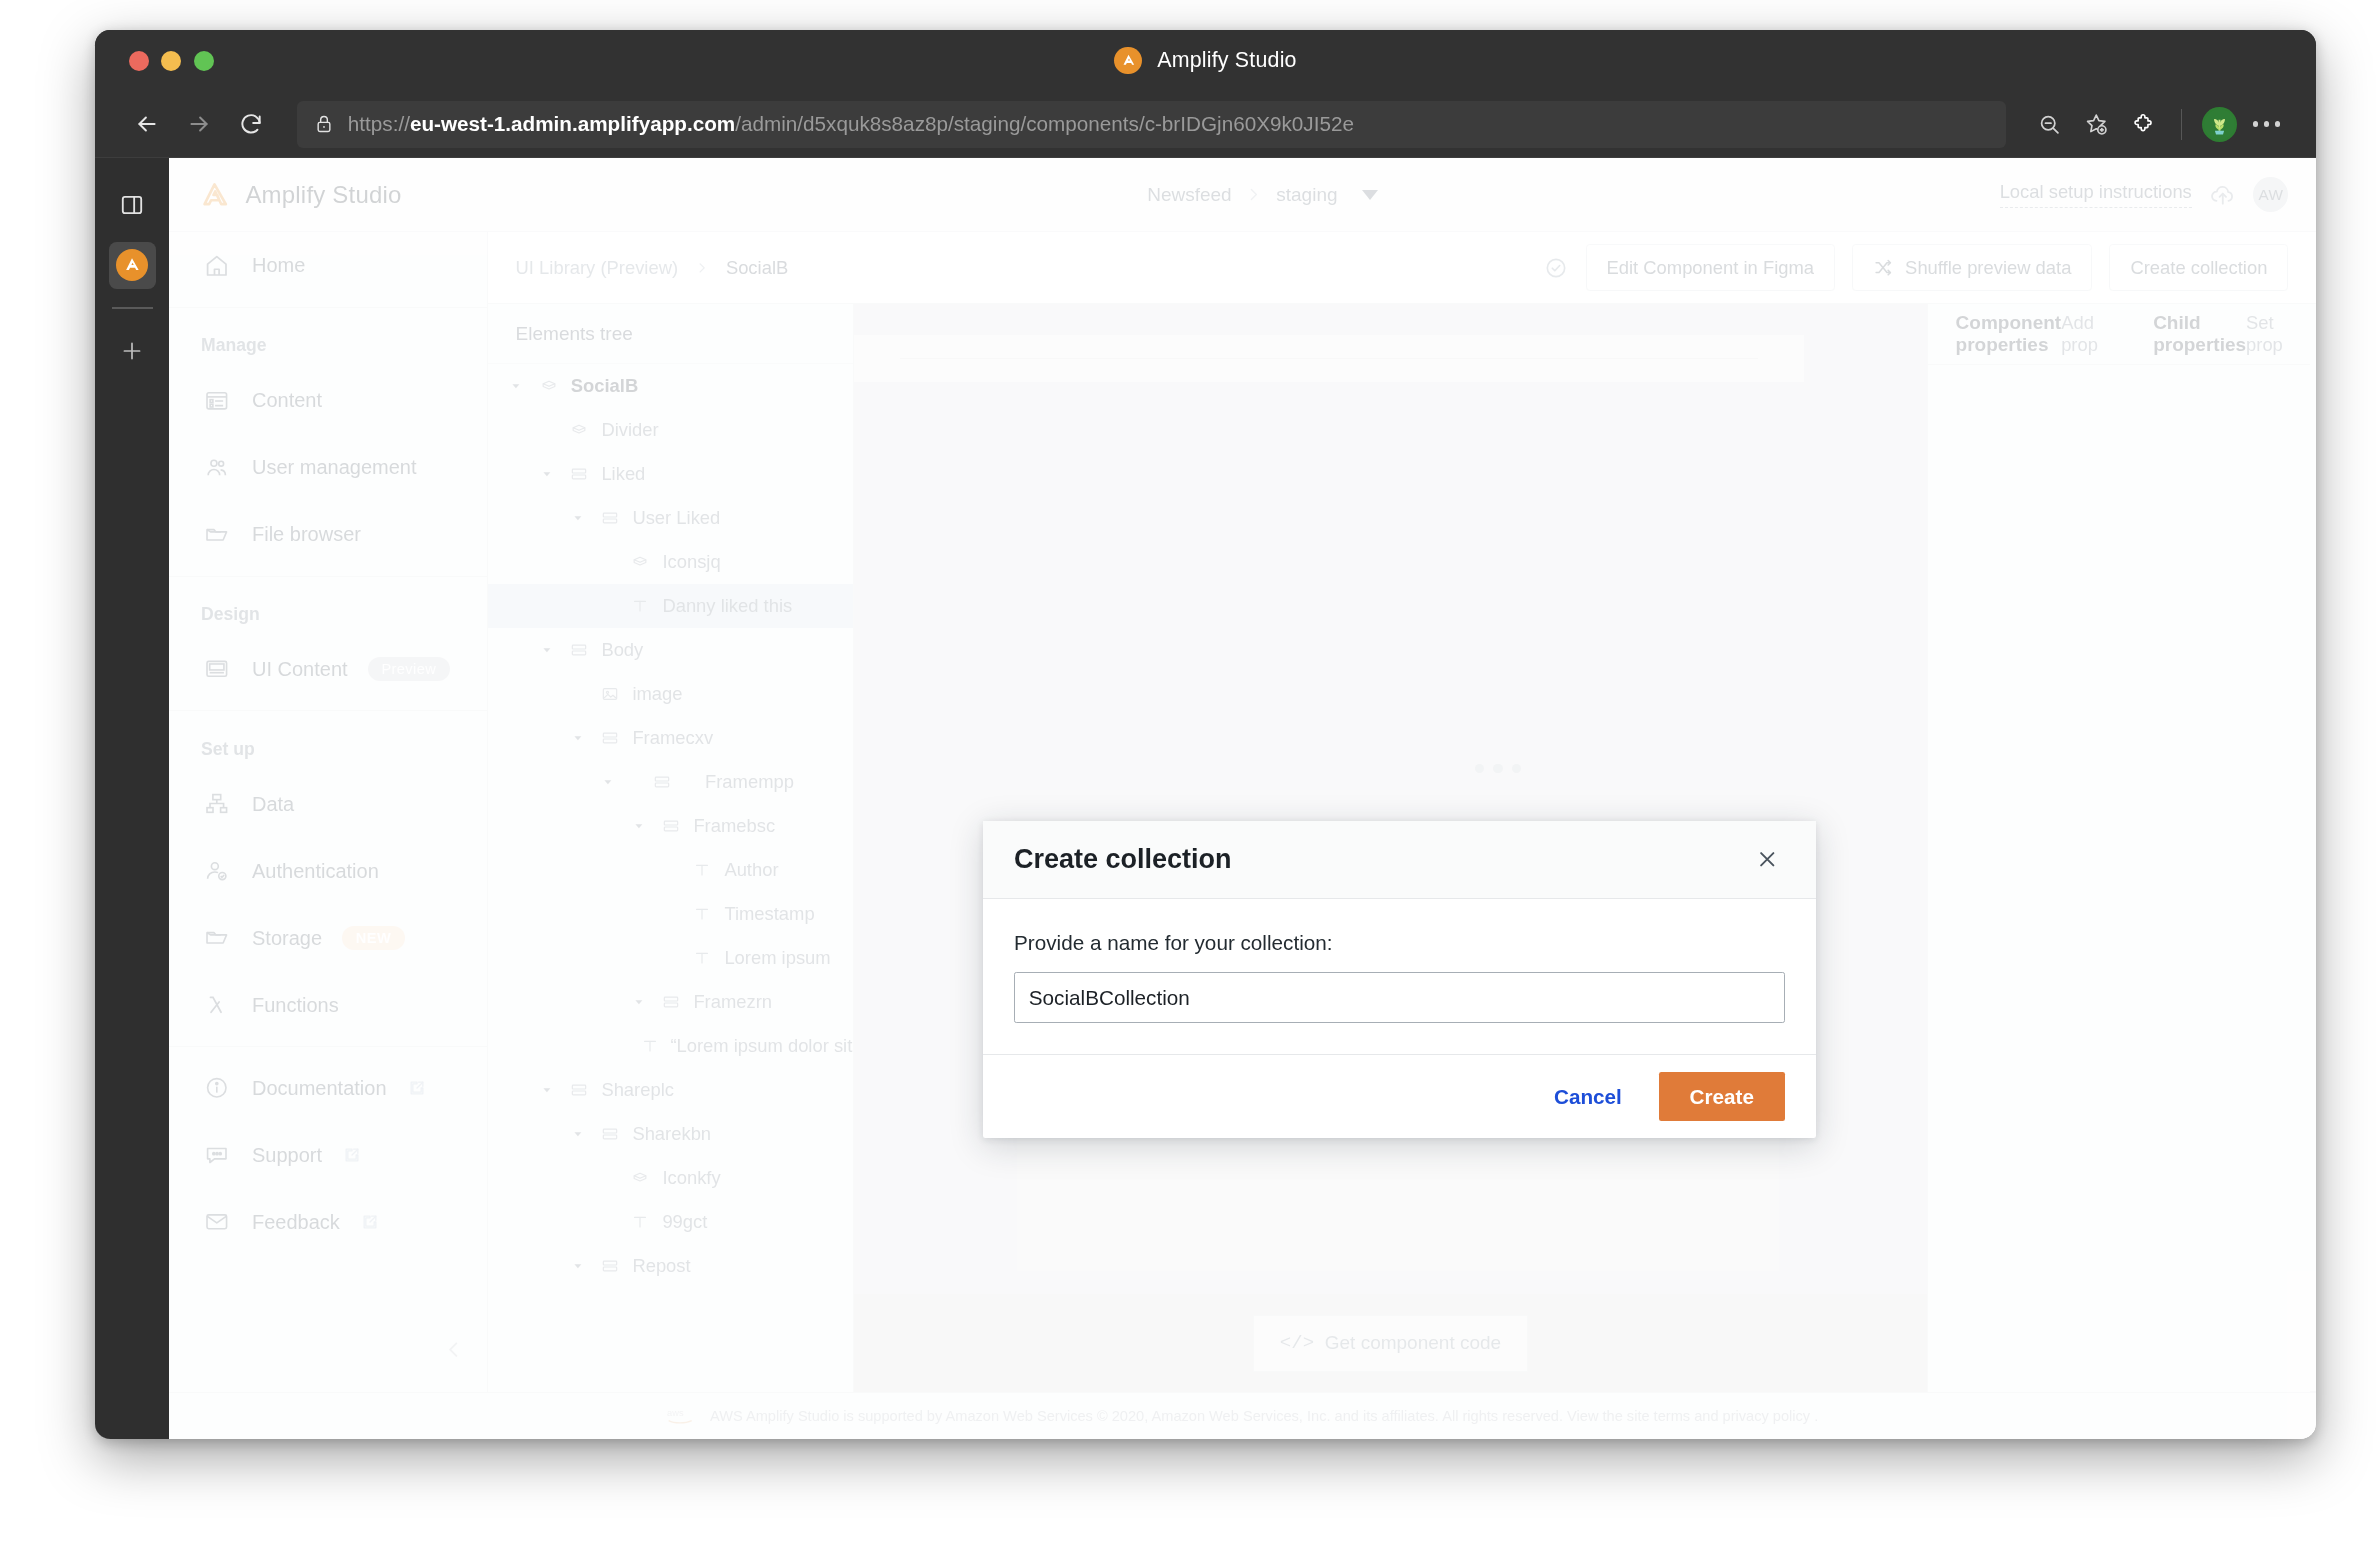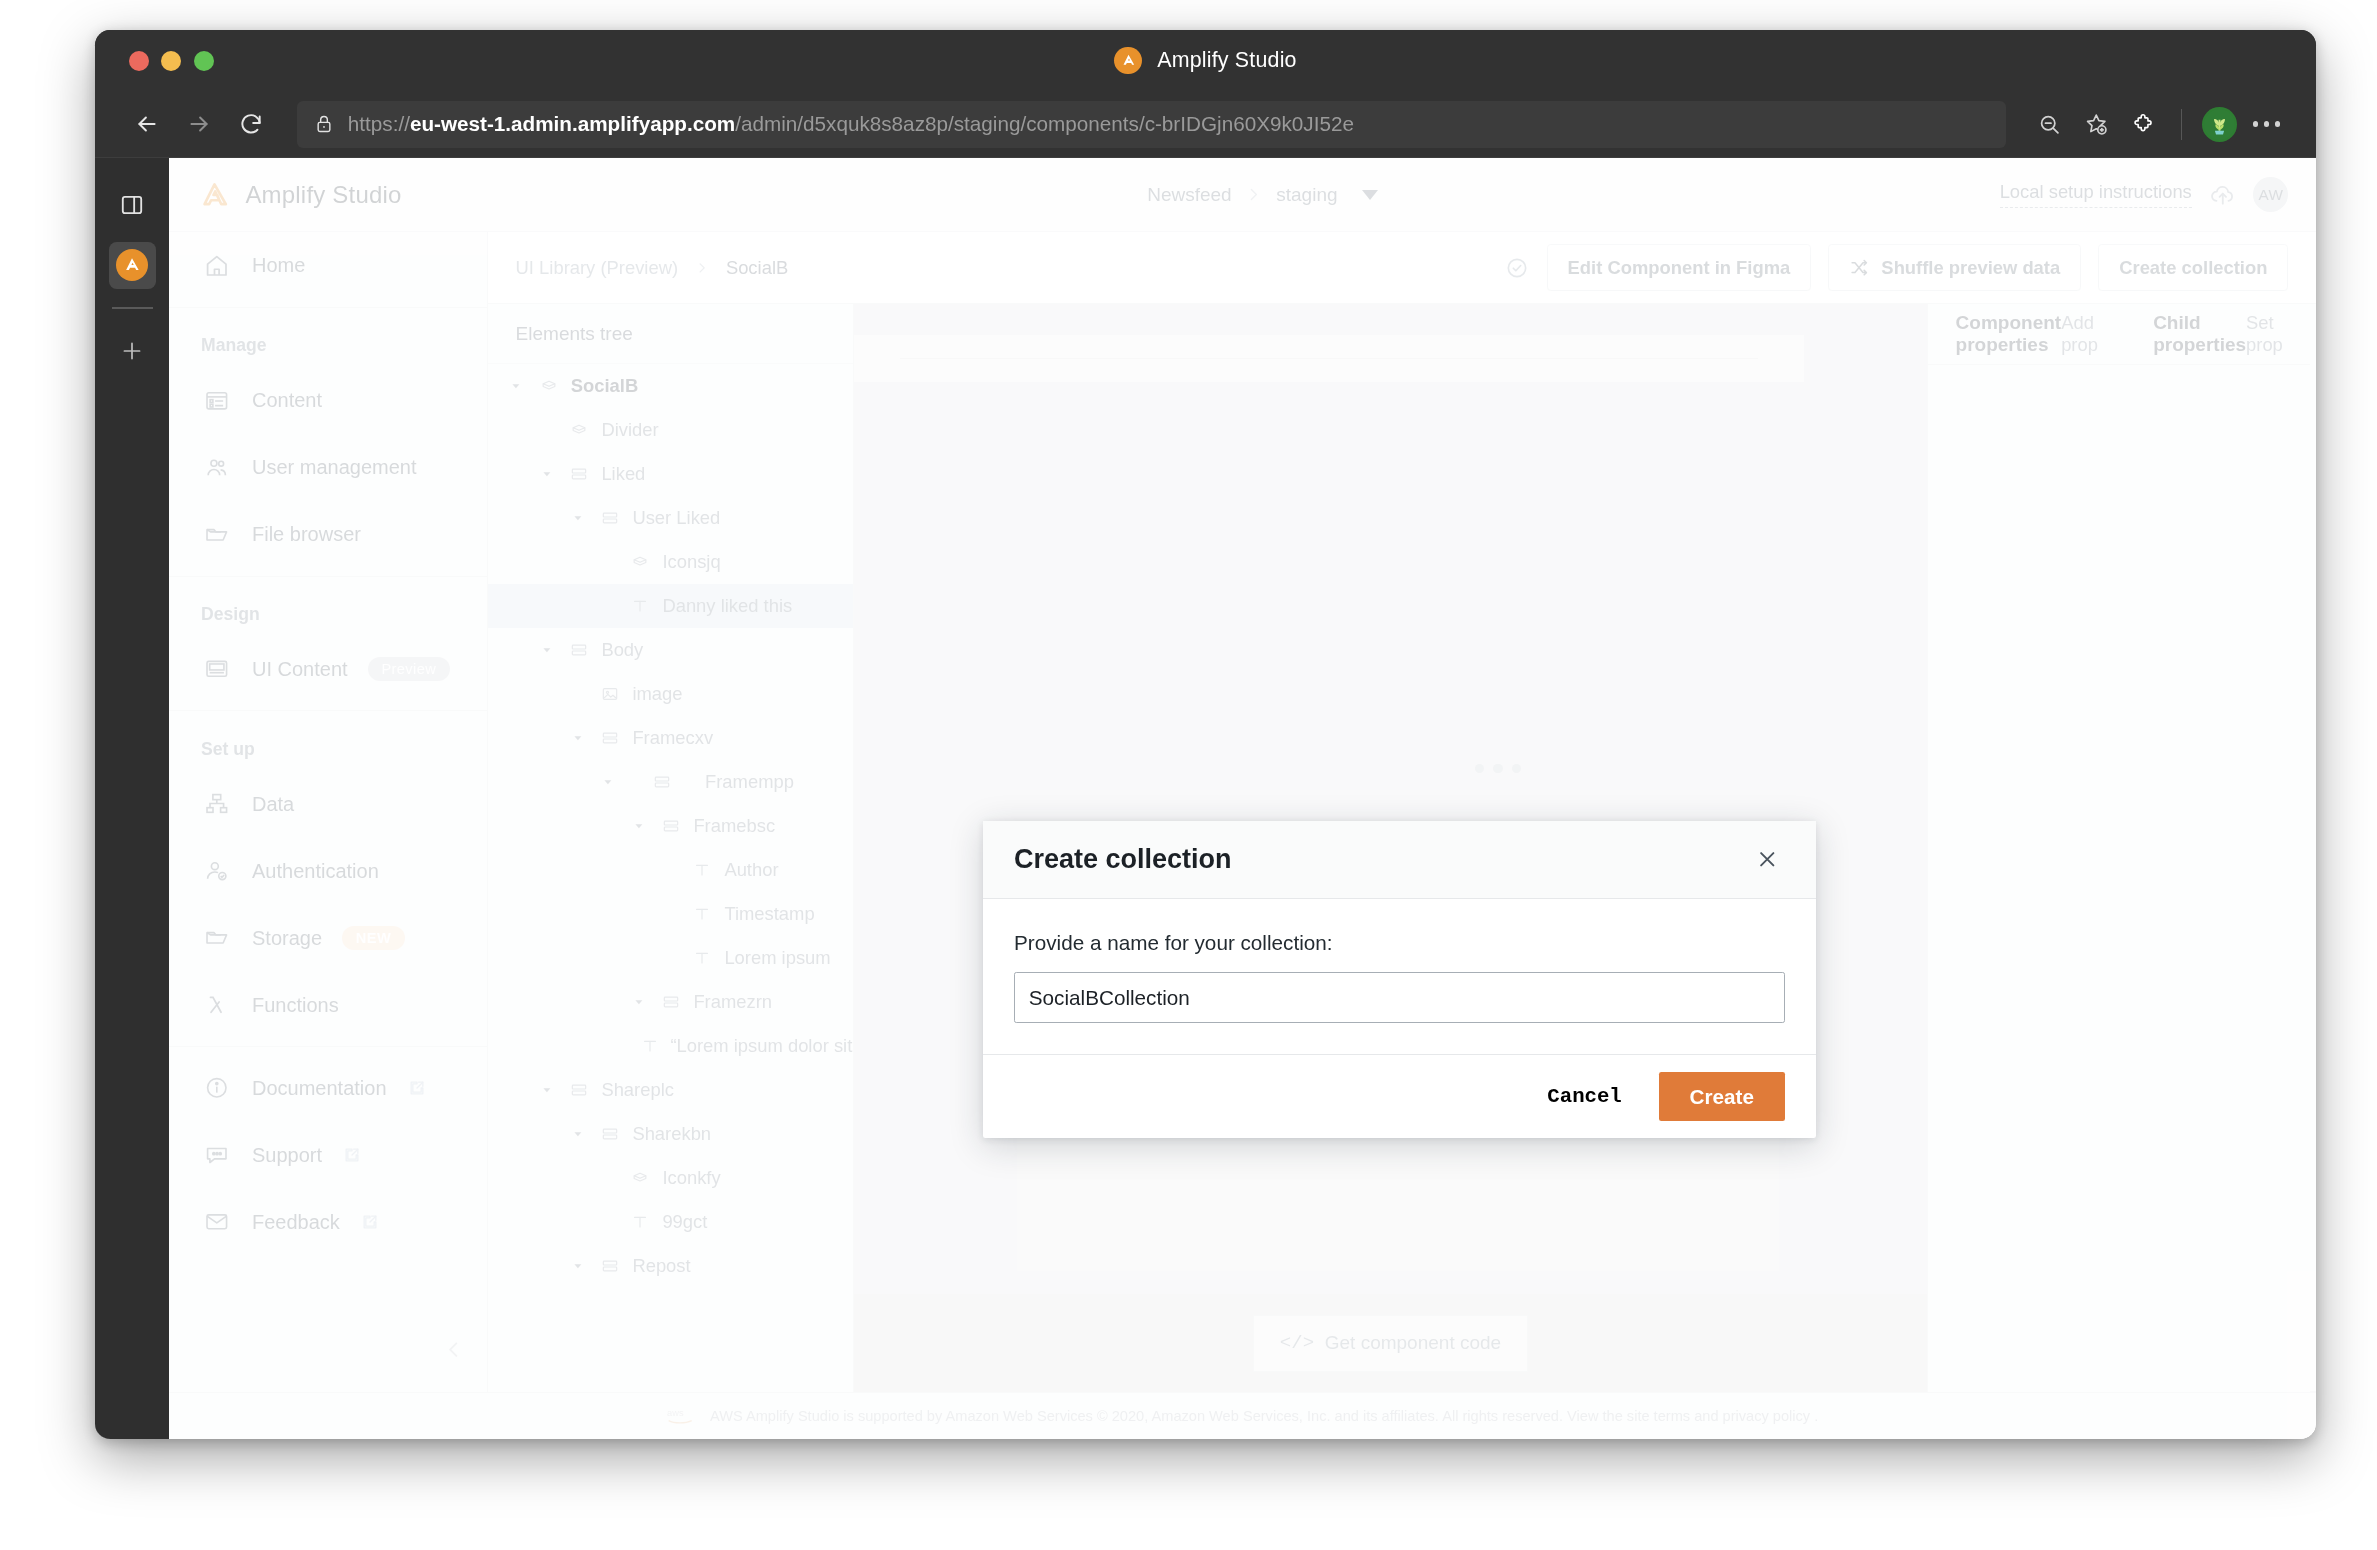--- a/index.html
+++ b/index.html
@@ -203,21 +203,21 @@
     background: #ffffff;
   }
   .bc { font-size: 18.4px; color: #8d99a5; }
   .bc.cur { color: #55606b; }
   .bc-sep svg { width: 13.8px; height: 13.8px; display:block; color:#b6bec6; }
   .spacer { flex:1; }
   .check-icon svg { width: 26px; height: 26px; display:block; color:#93a0ab; }
   .btn-ghost {
     height: 47px; border: 0.8px solid #dfe3e6; border-radius: 3.8px;
     display:flex; align-items:center; gap: 10.7px;
-    padding: 0 20px; font-size: 18.4px; color: #58636e; background:#fff;font-weight:bold;
+    padding: 0 20px; font-size: 18.4px; color: #58636e; background:#fff;
   }
   .btn-ghost svg { width: 21.4px; height: 21.4px; display:block; }
 
   #workarea { flex:1; display:flex; min-height:0; }
 
   
   #tree {
     width: 366px; flex-shrink:0; background:#fafbfb;
     border-right: 0.8px solid #e8e9ea; overflow:hidden;
   }
@@ -334,22 +334,22 @@
     font-family: "Liberation Sans", sans-serif;
     background: #fff;
   }
   #modal-foot {
     border-top: 0.8px solid #e6e8ea;
     height: 84px; display:flex; align-items:center; justify-content:flex-end;
     gap: 23px; padding: 0 31px;
   }
   #btn-cancel {
     background: transparent; border: none;
-    font-size: 20.7px; font-weight: bold; color: #000000;
-    font-family: Liberation Mono, monospace;
+    font-size: 20.7px; font-weight: bold; color: #1d4ed8;
+    font-family: Liberation Sans, sans-serif;
     padding: 7.7px 13.8px;
   }
   #btn-create {
     background: #e07b39; border: none; border-radius: 2.3px;
     color: #ffffff; font-size: 20.7px; font-weight: bold;
     padding: 12.3px 31px;
     font-family: "Liberation Sans", sans-serif;
   }
 </style>
 </head>

